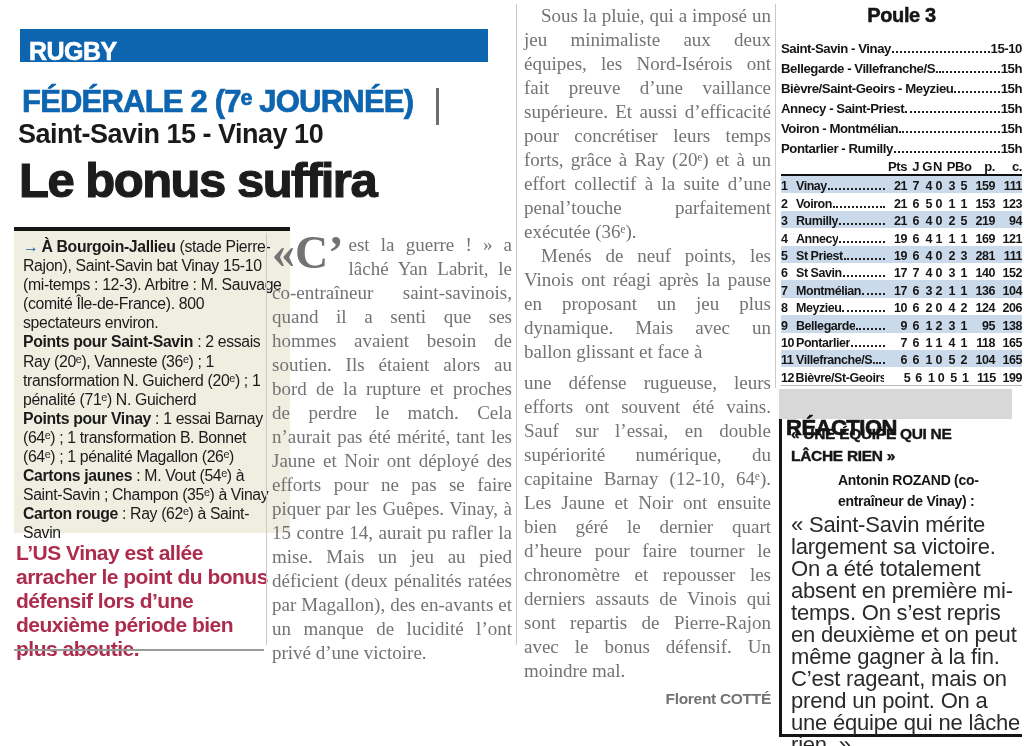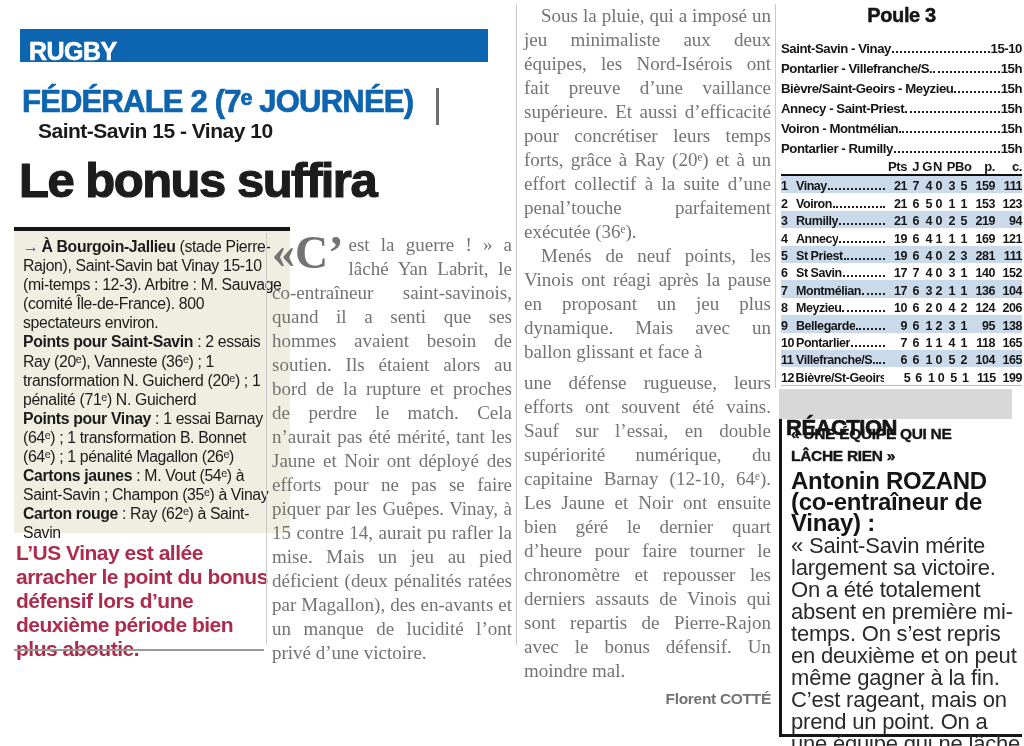--- a/index.html
+++ b/index.html
@@ -8,21 +8,21 @@
   #canvas { position:relative; width:1024px; height:746px; background:#ffffff; overflow:hidden; }
 
   
   .kicker-bar { position:absolute; left:20px; top:29px; width:468px; height:33px;
     background:#0d64af; display:flex; align-items:center; }
   .kicker-bar span { color:#fff; font-size:25px; font-weight:700; letter-spacing:-0.5px;
     padding-left:9px;margin-top:11px; -webkit-text-stroke:0.6px #fff; }
   .competition { position:absolute; left:22px; top:84px; color:#0d64af; font-size:31px;
     font-weight:700; letter-spacing:-0.8px; -webkit-text-stroke:0.7px #0d64af; white-space:nowrap; }
   .title-sep { position:absolute; left:436px; top:88px; width:3px; height:37px; background:#6e6e6e; }
-  .match-line { position:absolute; left:38px; top:119px; font-size:21px; font-weight:700;
+  .match-line { position:absolute; left:18px; top:119px; font-size:27px; font-weight:700;
     letter-spacing:-0.5px; color:#1a1a1a; }
   .headline { position:absolute; left:19px; top:152px; font-size:49px; font-weight:700;
     letter-spacing:-1.5px; color:#1c1c1c; -webkit-text-stroke:1.2px #1c1c1c; }
 
   
   .infobox { position:absolute; left:14px; top:227px; width:276px; height:306px;
     background:#efeee0; border-top:4px solid #151515; padding:6px 8px 0 9px;
     font-size:15.8px; line-height:19.1px; letter-spacing:-0.35px; color:#1b1b1b; }
   .infobox b { font-weight:700; }
   .arrow { color:#0d64af; font-weight:900; margin-right:3px; }
@@ -71,21 +71,21 @@
 
   
   .reaction-bar { position:absolute; left:779px; top:389px; width:233px; height:30px;
     background:#d8d8d8; display:flex; align-items:center; }
   .reaction-bar span { font-size:22px; font-weight:700; letter-spacing:-0.5px; padding-left:7px;margin-top:47px;
     -webkit-text-stroke:0.7px #151515; }
   .reaction-block { position:absolute; left:779px; top:419px; width:243px; height:318px;
     border-left:3px solid #151515; border-bottom:3px solid #151515; padding:4px 0 0 9px; }
   .rq-title { font-size:15.5px; font-weight:700; letter-spacing:-0.3px; line-height:22px;
     -webkit-text-stroke:0.4px #151515; width:170px; }
-  .rq-speaker { font-size:24px; font-weight:700; line-height:21px; margin-top:3px; letter-spacing:-0.3px; }
+  .rq-speaker { font-size:14px; font-weight:700; line-height:21px; margin-top:3px; letter-spacing:-0.3px;margin-left:47px; }
   .rq-quote { font-size:22px; line-height:22px; margin-top:2px; color:#2a2a2a; letter-spacing:-0.2px; }
 </style>
 </head>
 <body>
 
 <div id="canvas">
 
   <div class="kicker-bar">
     <span>RUGBY</span>
   </div>
@@ -125,21 +125,21 @@
     <div class="poule-title">Poule 3</div>
 
     <div class="fixtures">
   <div class="fx-row">
     <span class="fx-teams">Saint-Savin - Vinay</span>
     <span class="dots"></span>
     <span class="fx-time">15-10</span>
   </div>
 
   <div class="fx-row">
-    <span class="fx-teams">Pontarlier - Villefranche/S.</span>
+    <span class="fx-teams">Bellegarde - Villefranche/S.</span>
     <span class="dots"></span>
     <span class="fx-time">15h</span>
   </div>
 
   <div class="fx-row">
     <span class="fx-teams">Bièvre/Saint-Geoirs - Meyzieu</span>
     <span class="dots"></span>
     <span class="fx-time">15h</span>
   </div>
 

